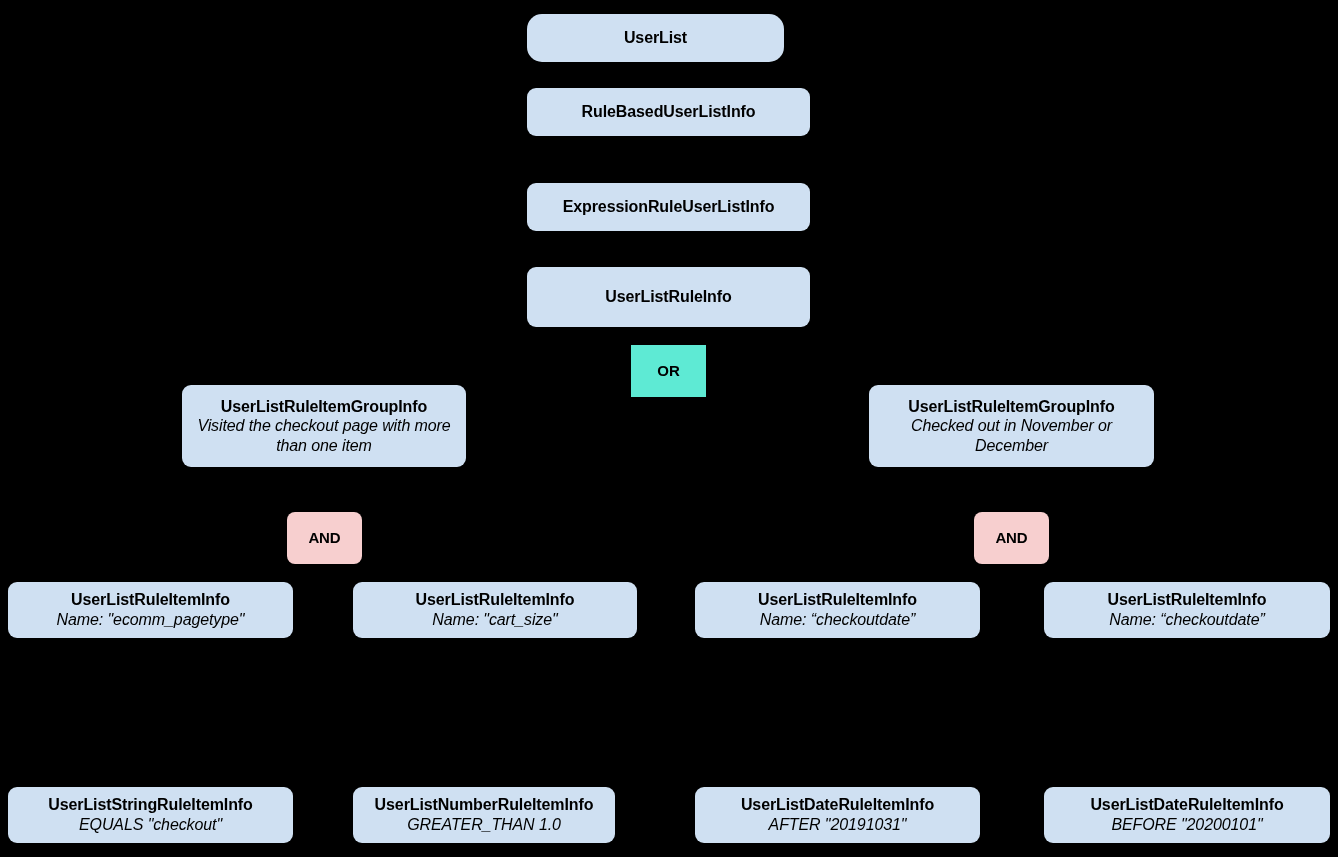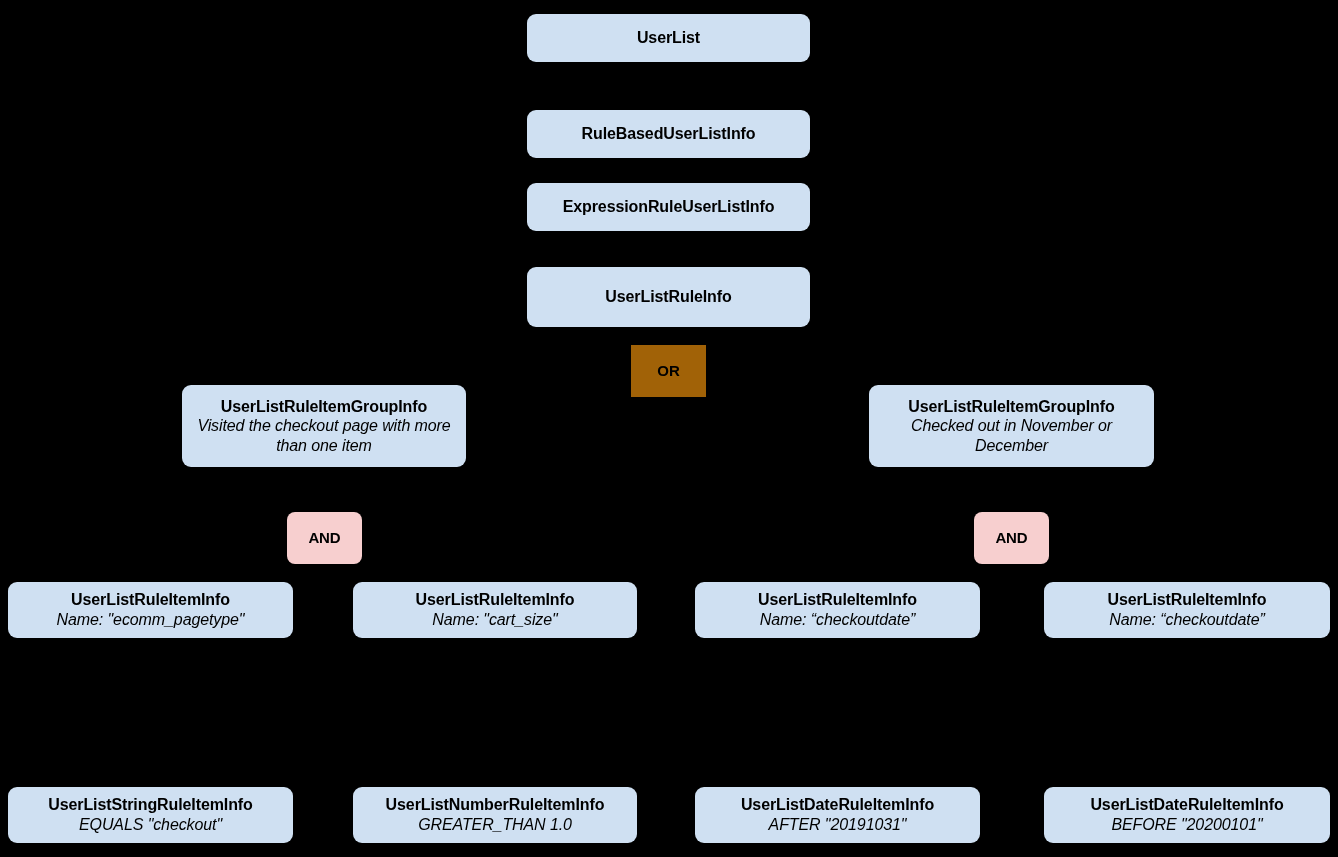--- a/index.html
+++ b/index.html
@@ -55,21 +55,21 @@
     border-radius: 0;
   }
   .node.op {
     font-weight: bold;
   }
   .node.op .title {
     font-size: 15px;
     font-weight: bold;
   }
   .node.or-node {
-    background: #a16207;
+    background: #5eead4;
   }
   .node.and-node {
     background: #f7cfcf;
     border-radius: 8px;
   }
 </style>
 </head>
 <body>
 
 <div id="diagram">
@@ -99,24 +99,24 @@
         <polygon points="489,574 501,574 495,582"></polygon>
         <polygon points="831.5,574 843.5,574 837.5,582"></polygon>
         <polygon points="1181,574 1193,574 1187,582"></polygon>
         <polygon points="144.5,779 156.5,779 150.5,787"></polygon>
         <polygon points="489,779 501,779 495,787"></polygon>
         <polygon points="831.5,779 843.5,779 837.5,787"></polygon>
         <polygon points="1181,779 1193,779 1187,787"></polygon>
       </g>
   </svg>
   <div id="nodes">
-      <div class="node " style="left: 527px; top: 14px; width: 283px; height: 48px;">
+      <div class="node " style="left: 527px; top: 14px; width: 257px; height: 48px; border-radius: 15px;">
         <div class="title">UserList</div>
       </div>
-      <div class="node " style="left: 527px; top: 110px; width: 283px; height: 48px;">
+      <div class="node " style="left: 527px; top: 88px; width: 283px; height: 48px;">
         <div class="title">RuleBasedUserListInfo</div>
       </div>
       <div class="node " style="left: 527px; top: 183px; width: 283px; height: 48px;">
         <div class="title">ExpressionRuleUserListInfo</div>
       </div>
       <div class="node " style="left: 527px; top: 267px; width: 283px; height: 60px;">
         <div class="title">UserListRuleInfo</div>
       </div>
       <div class="node or-node square op" style="left: 631px; top: 345px; width: 75px; height: 52px;">
         <div class="title">OR</div>
@@ -148,21 +148,21 @@
         <div class="subtitle">Name: “checkoutdate”</div>
       </div>
       <div class="node " style="left: 1044px; top: 582px; width: 286px; height: 56px;">
         <div class="title">UserListRuleItemInfo</div>
         <div class="subtitle">Name: “checkoutdate”</div>
       </div>
       <div class="node " style="left: 8px; top: 787px; width: 285px; height: 56px;">
         <div class="title">UserListStringRuleItemInfo</div>
         <div class="subtitle">EQUALS "checkout"</div>
       </div>
-      <div class="node " style="left: 353px; top: 787px; width: 284px; height: 56px;">
+      <div class="node " style="left: 353px; top: 787px; width: 262px; height: 56px;">
         <div class="title">UserListNumberRuleItemInfo</div>
         <div class="subtitle">GREATER_THAN 1.0</div>
       </div>
       <div class="node " style="left: 695px; top: 787px; width: 285px; height: 56px;">
         <div class="title">UserListDateRuleItemInfo</div>
         <div class="subtitle">AFTER "20191031"</div>
       </div>
       <div class="node " style="left: 1044px; top: 787px; width: 286px; height: 56px;">
         <div class="title">UserListDateRuleItemInfo</div>
         <div class="subtitle">BEFORE "20200101"</div>

